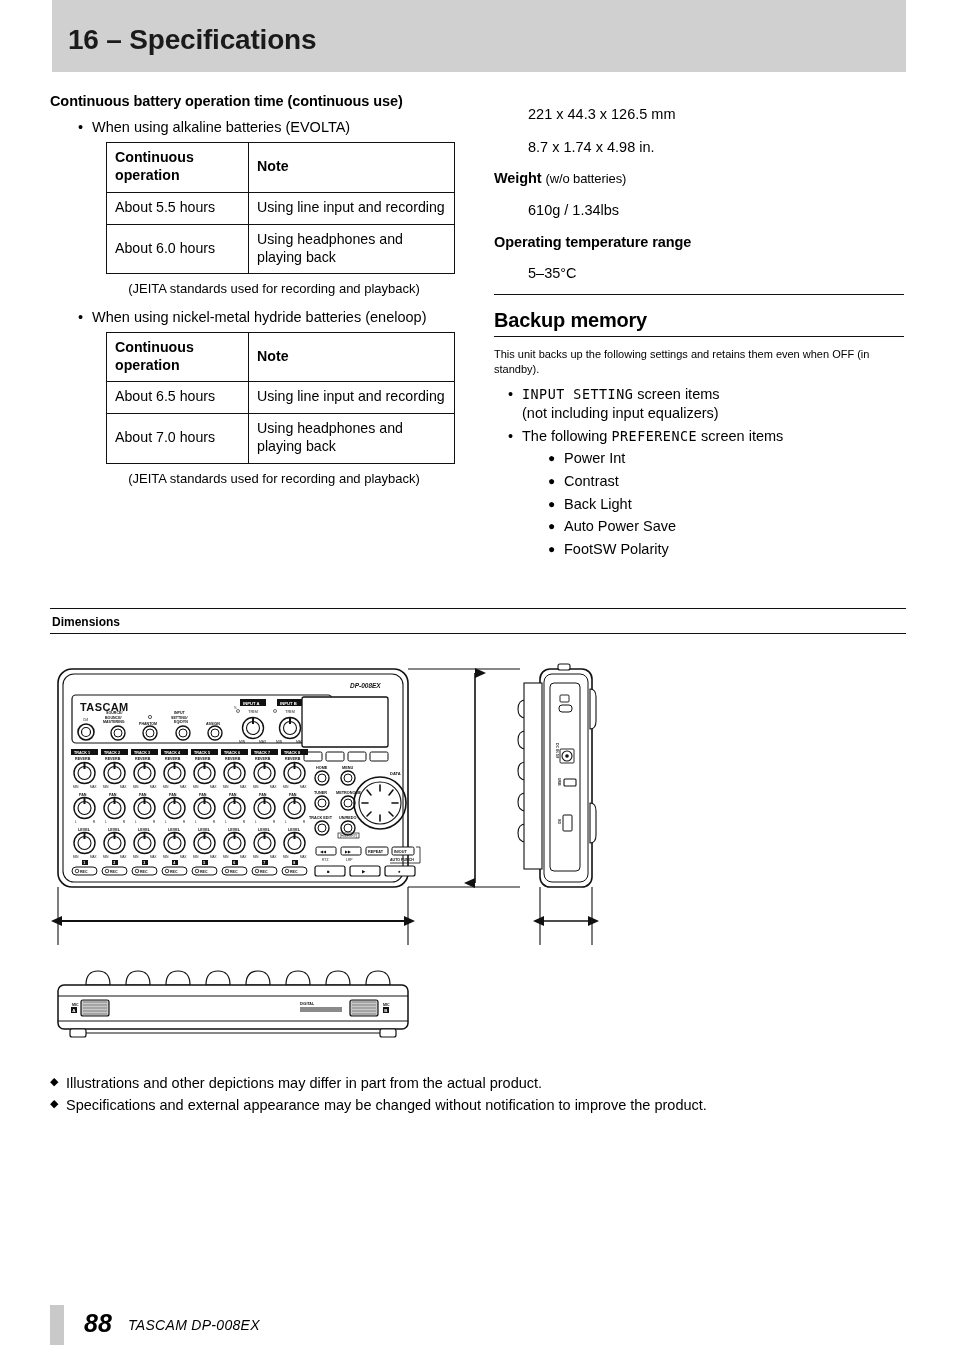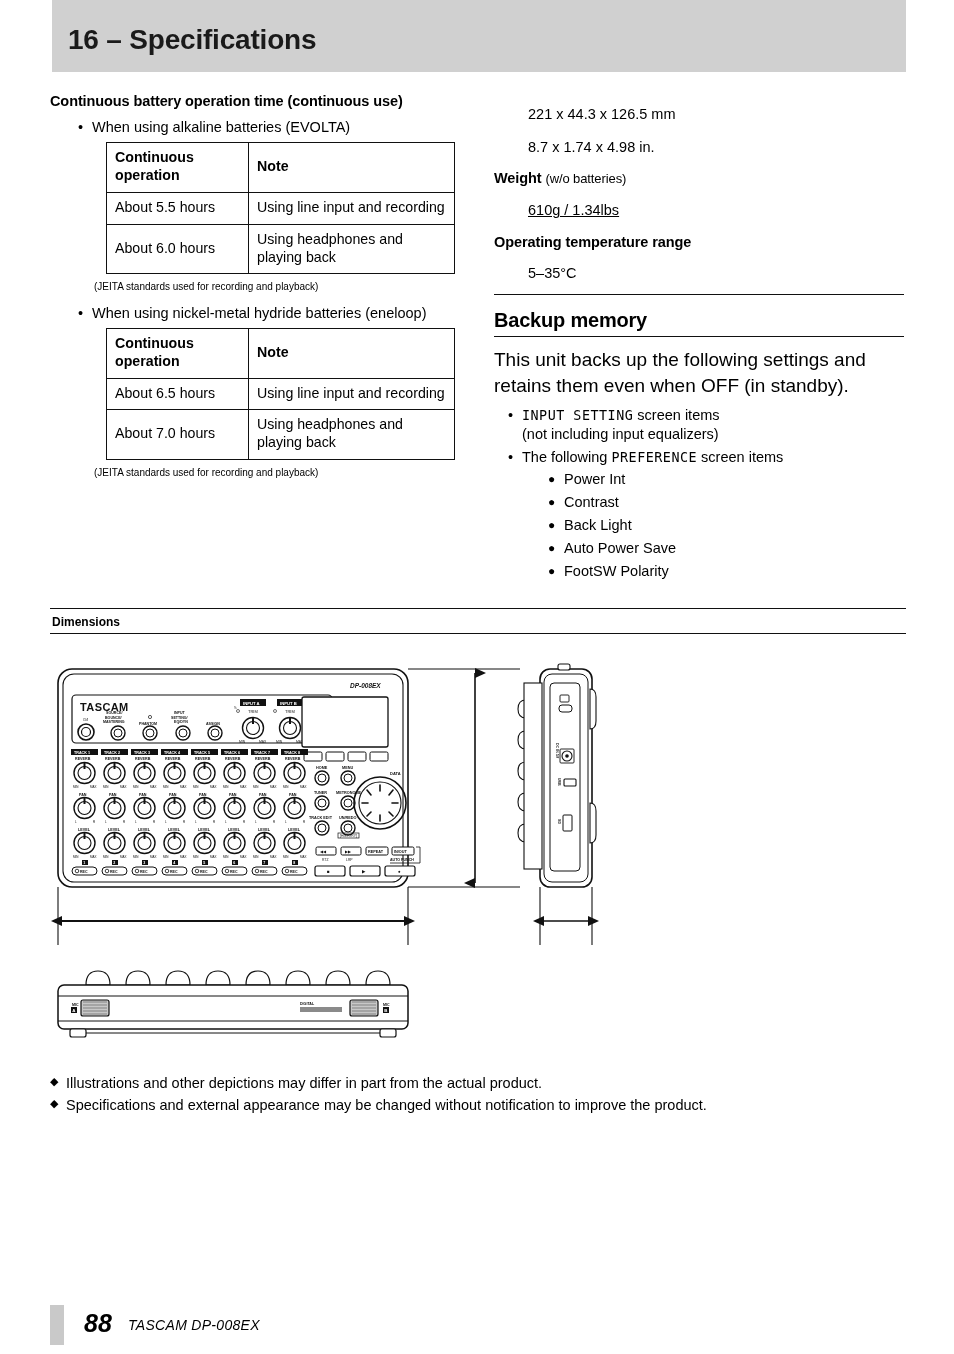--- a/index.html
+++ b/index.html
@@ -33,23 +33,23 @@
   .bullet-row{
     display:flex;margin:0 0 4px 0;padding-left:28px;
     font-size:14.5px;line-height:1.32;
   }
   .bullet-row .dot{width:14px;flex:none;}
   .bullet-row .txt{flex:1;}
 
   .indent-val{
     font-size:14.5px;line-height:1.42;padding-left:34px;margin:12px 0 2px 0;
   }
-  .para{font-size:19px;line-height:1.34;margin:0 8px 8px 0;}
+  .para{font-size:11px;line-height:1.34;margin:0 8px 8px 0;}
   .note-para{
-    font-size:10px;line-height:1.32;padding-left:44px;margin:6px 0 10px 0;
+    font-size:13px;line-height:1.32;padding-left:44px;margin:6px 0 10px 0;text-align:center;
   }
 
   
   table.spec-table{
     border-collapse:collapse;margin:5px 0 0 56px;width:348px;
     table-layout:fixed;
   }
   table.spec-table td,table.spec-table th{
     border:1.3px solid #111;padding:6px 8px 7px 8px;
     font-size:14.2px;line-height:1.26;text-align:left;vertical-align:middle;
@@ -177,21 +177,21 @@
 
   <div class="col-right">
 
     <div class="indent-val">221 x 44.3 x 126.5 mm</div>
     <div class="indent-val" style="margin-bottom:12px;">8.7 x 1.74 x 4.98 in.</div>
 
     <h3 class="spec-head">
       <span>Weight</span>
       <span class="lighter">(w/o batteries)</span>
     </h3>
-    <div class="indent-val" style="margin-bottom:12px;text-decoration:underline;">610g / 1.34lbs</div>
+    <div class="indent-val" style="margin-bottom:12px;">610g / 1.34lbs</div>
 
     <h3 class="spec-head">Operating temperature range</h3>
     <div class="indent-val" style="margin-bottom:10px;">5–35°C</div>
 
     <div class="rule-top"></div>
 
     <div class="sec-head-wrap">
       <div class="sec-title">Backup memory</div>
       <div class="sec-rule"></div>
 

